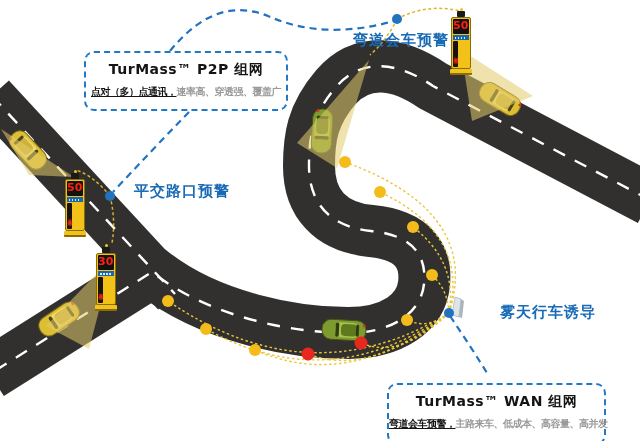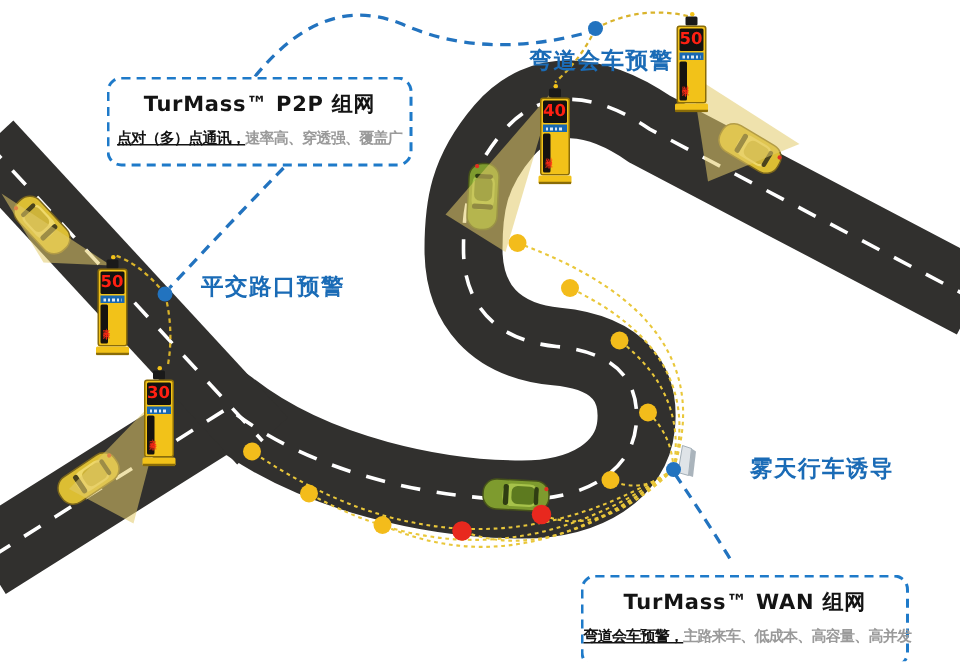--- a/index.html
+++ b/index.html
@@ -129,30 +129,20 @@
     <div class="ant-dot"></div>
     <div class="ant"></div>
     <div class="panel">
       <div class="num">50</div>
       <div class="band"></div>
       <div class="warn">对向来车</div>
     </div>
     <div class="base"></div>
   </div>
 
-  <div class="sign" style="left:359px;top:56px;">
-    <div class="ant-dot"></div>
-    <div class="ant"></div>
-    <div class="panel">
-      <div class="num">40</div>
-      <div class="band"></div>
-      <div class="warn">对向来车</div>
-    </div>
-    <div class="base"></div>
-  </div>
 
   <div class="sign" style="left:64px;top:170px;">
     <div class="ant-dot"></div>
     <div class="ant"></div>
     <div class="panel">
       <div class="num">50</div>
       <div class="band"></div>
       <div class="warn">支路来车</div>
     </div>
     <div class="base"></div>
@@ -166,21 +156,21 @@
       <div class="band"></div>
       <div class="warn">主路来车</div>
     </div>
     <div class="base"></div>
   </div>
 
   <div class="scene-label" style="left:134px;top:182px;">平交路口预警</div>
   <div class="scene-label" style="left:353px;top:31px;">弯道会车预警</div>
   <div class="scene-label" style="left:464px;top:303px;padding-left:36px;">雾天行车诱导</div>
 
-  <div class="callout" style="left:71px;top:51px;width:204px;height:60px;">
+  <div class="callout" style="left:84px;top:51px;width:204px;height:60px;">
     <div class="title">TurMass™ P2P 组网</div>
     <div class="desc">
       <span class="lead">点对（多）点通讯，</span><span class="rest">速率高、穿透强、覆盖广</span>
     </div>
   </div>
 
   <div class="callout" style="left:387px;top:383px;width:219px;height:62px;">
     <div class="title">TurMass™ WAN 组网</div>
     <div class="desc">
       <span class="lead">弯道会车预警，</span><span class="rest">主路来车、低成本、高容量、高并发</span>

